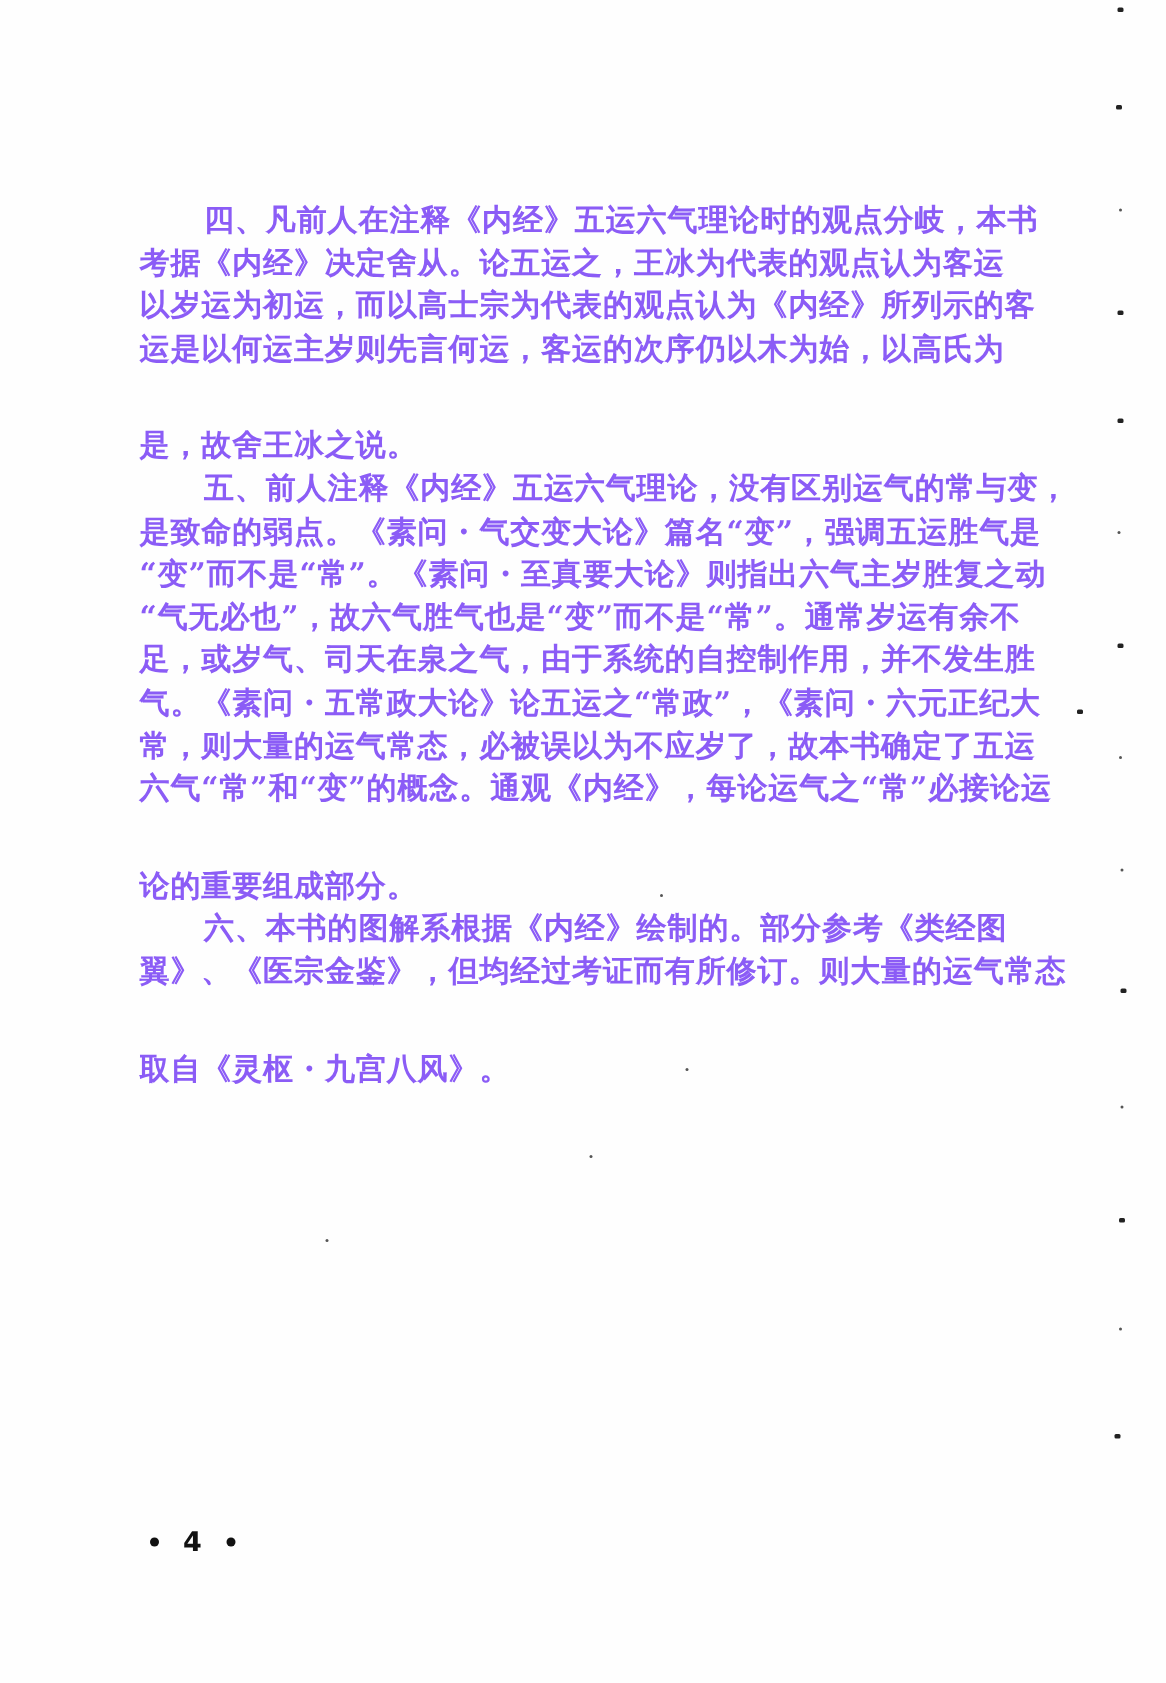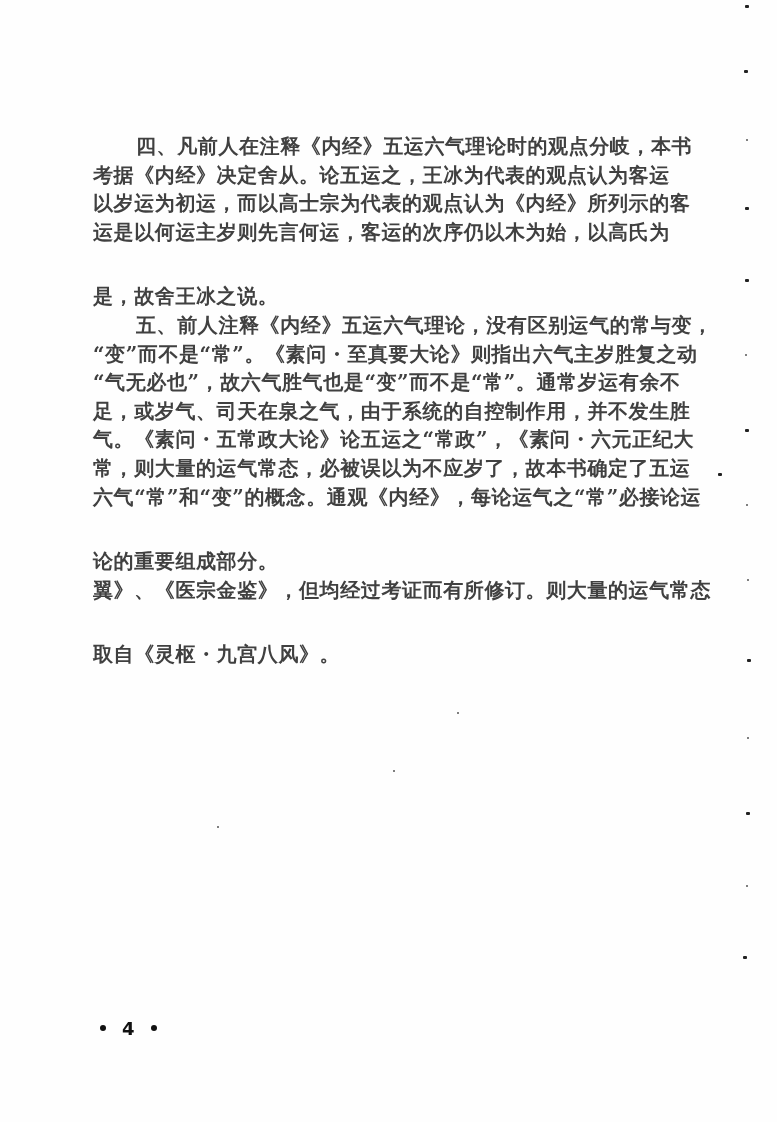--- a/index.html
+++ b/index.html
@@ -31,21 +31,21 @@
     .line {
       height: 28.6px;
       line-height: 28.6px;
       font-size: 20px;
       white-space: nowrap;
       overflow: visible;
       text-align: justify;
       text-align-last: justify;
       letter-spacing: 0.6px;
       font-weight: bold;
-      color: #404040;
+      color: #8b5cf6;
     }
     .line.indent {
       padding-left: 43px;
     }
     .line.last {
       text-align-last: left;
       margin-top: 36px;
     }
     .folio {
       position: absolute;
@@ -89,30 +89,32 @@
     <div>
       <div class="line indent">四、凡前人在注释《内经》五运六气理论时的观点分岐，本书</div>
       <div class="line">考据《内经》决定舍从。论五运之，王冰为代表的观点认为客运</div>
       <div class="line">以岁运为初运，而以高士宗为代表的观点认为《内经》所列示的客</div>
       <div class="line">运是以何运主岁则先言何运，客运的次序仍以木为始，以高氏为</div>
       <div class="line last">是，故舍王冰之说。</div>
     </div>
 
     <div>
       <div class="line indent">五、前人注释《内经》五运六气理论，没有区别运气的常与变，</div>
+      <div class="line">是致命的弱点。《素问・气交变大论》篇名“变”，强调五运胜气是</div>
       <div class="line">“变”而不是“常”。《素问・至真要大论》则指出六气主岁胜复之动</div>
       <div class="line">“气无必也”，故六气胜气也是“变”而不是“常”。通常岁运有余不</div>
       <div class="line">足，或岁气、司天在泉之气，由于系统的自控制作用，并不发生胜</div>
       <div class="line">气。《素问・五常政大论》论五运之“常政”，《素问・六元正纪大</div>
       <div class="line">常，则大量的运气常态，必被误以为不应岁了，故本书确定了五运</div>
       <div class="line">六气“常”和“变”的概念。通观《内经》，每论运气之“常”必接论运</div>
       <div class="line last">论的重要组成部分。</div>
     </div>
 
     <div>
+      <div class="line indent">六、本书的图解系根据《内经》绘制的。部分参考《类经图</div>
       <div class="line">翼》、《医宗金鉴》，但均经过考证而有所修订。则大量的运气常态</div>
       <div class="line last">取自《灵枢・九宫八风》。</div>
     </div>
 
   </div>
 
   <div class="folio">
     <span class="dot"></span>
     <span class="num">4</span>
     <span class="dot"></span>

